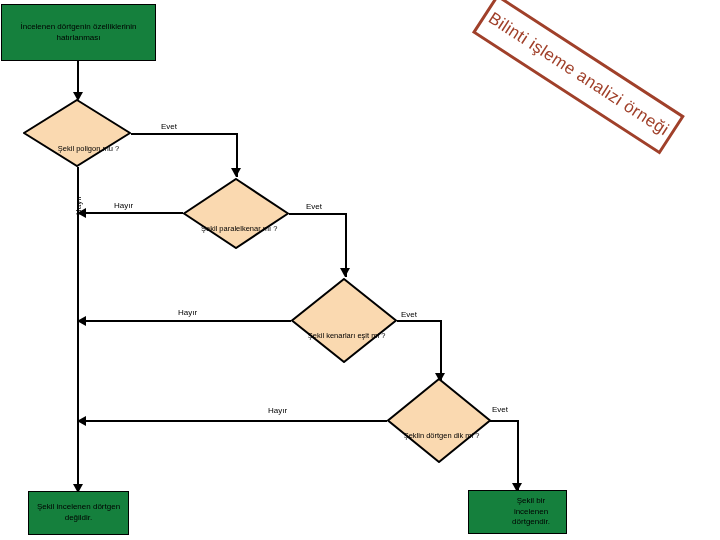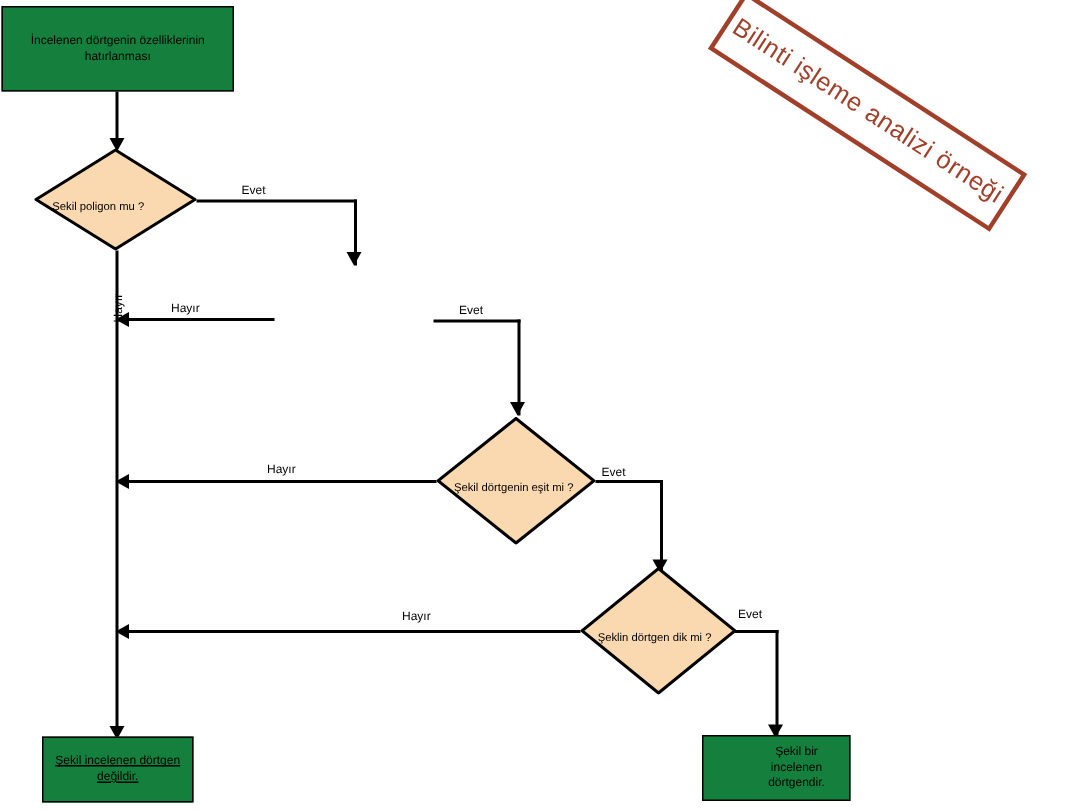--- a/index.html
+++ b/index.html
@@ -34,23 +34,23 @@
   .diamond{
     position:absolute;
     box-sizing:border-box;
   }
   .diamond .shape{
     position:absolute;
     left:0;top:0;width:100%;height:100%;
   }
   .diamond .lbl{
     position:absolute;
-    left:0;top:5px;width:100%;height:100%;
+    left:0;top:16px;width:100%;height:100%;
     display:flex;align-items:center;justify-content:center;
-    text-align:left;
+    text-align:right;
     color:#000000;
     font-size:7.5px;
     line-height:1.35;
     pointer-events:none;
   }
   .diamond .lbl span{display:block;width:78%;margin:0 auto;}
 
   
   .hline{position:absolute;background:#000000;height:2px;}
   .vline{position:absolute;background:#000000;width:2px;}
@@ -161,40 +161,48 @@
 
   <div class="diamond" style="left:23px;top:99px;width:108px;height:68px;">
     <svg class="shape" viewBox="0 0 108 68" preserveAspectRatio="none">
       <polygon points="54,1 107,34 54,67 1,34" fill="#FAD9B0" stroke="#000000" stroke-width="2"></polygon>
     </svg>
     <div class="lbl">
         <span>Şekil poligon mu ?</span>
       </div>
   </div>
 
+  <div class="diamond" style="left:183px;top:178px;width:106px;height:71px;">
+    <svg class="shape" viewBox="0 0 106 71" preserveAspectRatio="none">
+      <polygon points="53,1 105,35.5 53,70 1,35.5" fill="#FAD9B0" stroke="#000000" stroke-width="2"></polygon>
+    </svg>
+    <div class="lbl">
+        <span>Şekil paralelkenar mı ?</span>
+      </div>
+  </div>
 
   <div class="diamond" style="left:291px;top:278px;width:106px;height:85px;">
     <svg class="shape" viewBox="0 0 106 85" preserveAspectRatio="none">
       <polygon points="53,1 105,42.5 53,84 1,42.5" fill="#FAD9B0" stroke="#000000" stroke-width="2"></polygon>
     </svg>
     <div class="lbl">
-        <span>Şekil dörtgenin eşit mi ?</span>
+        <span>Şekil kenarları eşit mi ?</span>
       </div>
   </div>
 
   <div class="diamond" style="left:387px;top:378px;width:104px;height:85px;">
     <svg class="shape" viewBox="0 0 104 85" preserveAspectRatio="none">
       <polygon points="52,1 103,42.5 52,84 1,42.5" fill="#FAD9B0" stroke="#000000" stroke-width="2"></polygon>
     </svg>
     <div class="lbl">
         <span>Şeklin dörtgen dik mi ?</span>
       </div>
   </div>
 
-  <div class="box" style="left:28px;top:491px;width:101px;height:44px;text-decoration:underline;">
+  <div class="box" style="left:28px;top:491px;width:101px;height:44px;">
     <span>Şekil incelenen dörtgen değildir.</span>
   </div>
 
   <div class="box" style="left:468px;top:490px;width:99px;height:44px;padding-left:31px;">
     <span>Şekil bir incelenen dörtgendir.</span>
   </div>
 
   <div id="title-banner">
     <div class="t">Bilinti işleme analizi örneği</div>
   </div>

